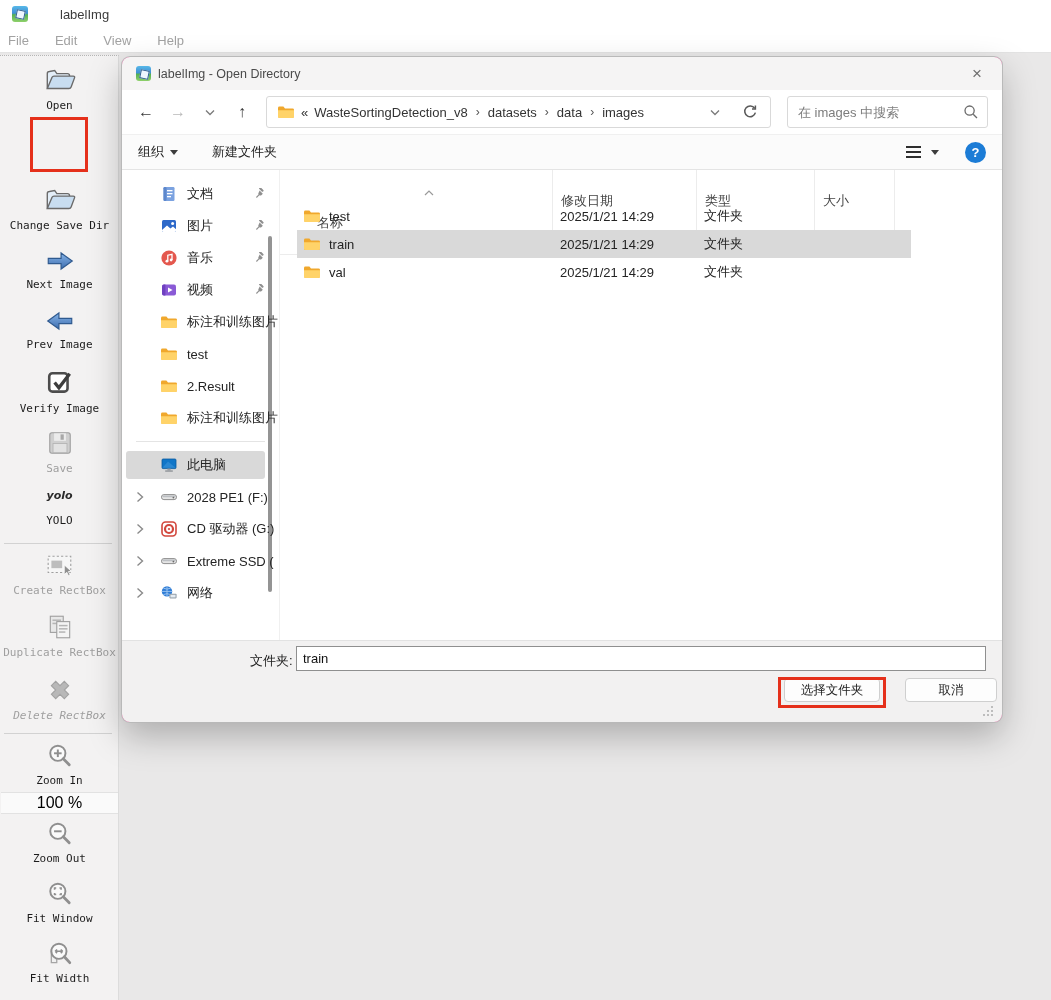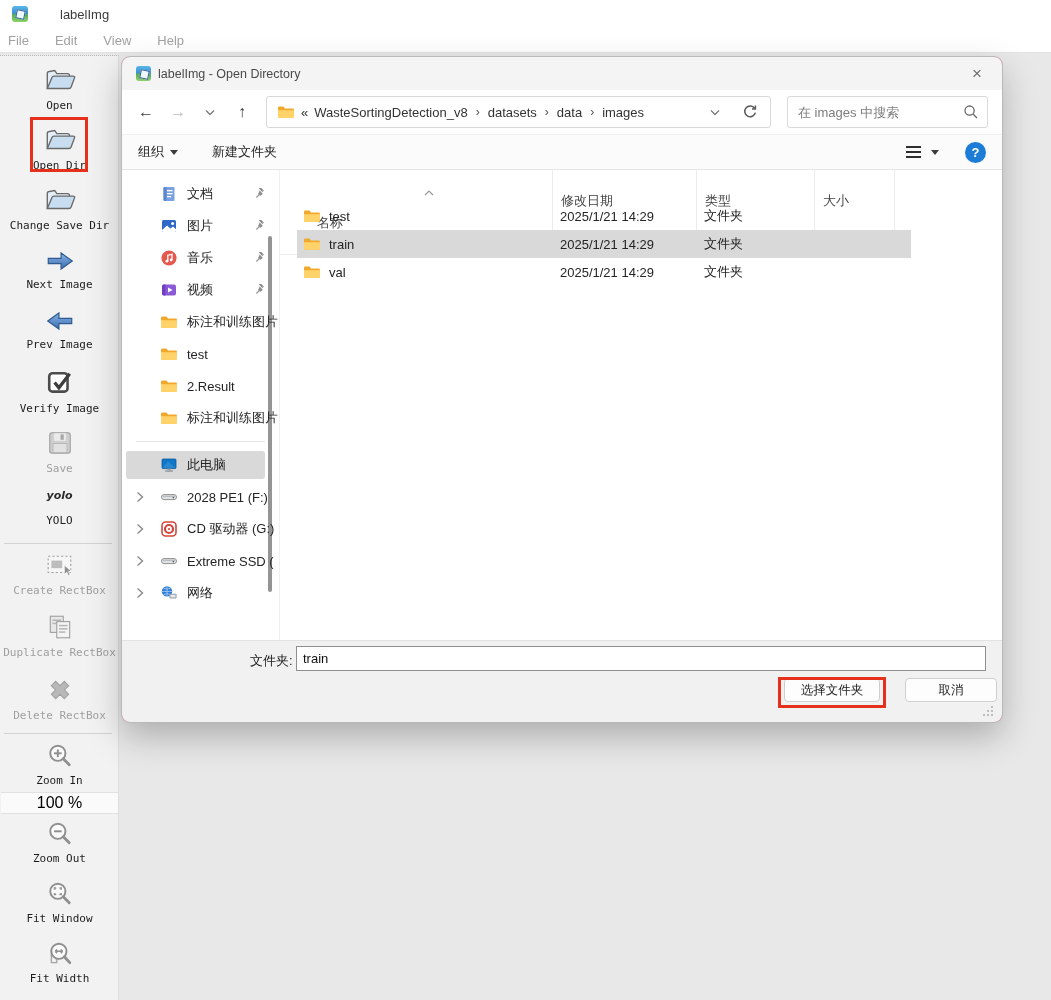--- a/index.html
+++ b/index.html
@@ -155,29 +155,20 @@
     <div class="side-item" style="top:10px;">
       <span>
         <svg width="36" height="28" viewBox="0 0 34 26">
           <path d="M5 21 L5 7 Q5 5 7 5 L12 4 L14 7 L24 7 Q26 7 26 9 L26 11" fill="#e3eef8" stroke="#6a6a6a" stroke-width="1.3"></path>
           <path d="M5 21 L9.5 10.5 Q10 9.3 11.3 9.3 L29.5 9.3 Q31.3 9.3 30.7 11 L27.5 19.6 Q27 21 25.5 21 Z" fill="#c8ddf0" stroke="#6a6a6a" stroke-width="1.3"></path>
         </svg>
       </span>
       <span class="lbl">Open</span>
     </div>
 
-    <div class="side-item" style="top:70px;">
-      <span>
-        <svg width="36" height="28" viewBox="0 0 34 26">
-          <path d="M5 21 L5 7 Q5 5 7 5 L12 4 L14 7 L24 7 Q26 7 26 9 L26 11" fill="#e3eef8" stroke="#6a6a6a" stroke-width="1.3"></path>
-          <path d="M5 21 L9.5 10.5 Q10 9.3 11.3 9.3 L29.5 9.3 Q31.3 9.3 30.7 11 L27.5 19.6 Q27 21 25.5 21 Z" fill="#c8ddf0" stroke="#6a6a6a" stroke-width="1.3"></path>
-        </svg>
-      </span>
-      <span class="lbl">Open Dir</span>
-    </div>
 
     <div class="side-item" style="top:193px;">
       <span>
         <svg width="32" height="24" viewBox="0 0 30 22">
           <defs>
               <linearGradient id="gar" x1="0" y1="0" x2="0" y2="1">
             <stop offset="0" stop-color="#86b4e8"></stop>
                 <stop offset="1" stop-color="#3c6cae"></stop>
               </linearGradient>
             </defs>
@@ -260,21 +251,21 @@
             <rect x="6" y="9" width="8" height="1.4" fill="#b5b5b5"></rect>
           <rect x="10" y="8" width="12" height="15" fill="#f4f4f4" stroke="#9d9d9d"></rect>
           <rect x="12" y="11" width="8" height="1.4" fill="#b5b5b5"></rect>
             <rect x="12" y="14" width="8" height="1.4" fill="#b5b5b5"></rect>
           <rect x="12" y="17" width="6" height="1.4" fill="#b5b5b5"></rect>
         </svg>
       </span>
       <span class="lbl">Duplicate RectBox</span>
     </div>
 
-    <div class="side-item disabled" style="top:620px;">
+    <div class="side-item disabled" style="top:620px;font-style:italic;">
       <span>
         <svg width="28" height="28" viewBox="0 0 26 26">
           <path d="M5 9 L9 5 L13 9 L17 5 L21 9 L17 13 L21 17 L17 21 L13 17 L9 21 L5 17 L9 13 Z" fill="#b8b8b8" stroke="#a2a2a2"></path>
         </svg>
       </span>
       <span class="lbl">Delete RectBox</span>
     </div>
 
     <div class="side-sep" style="top:677px;"></div>
 

